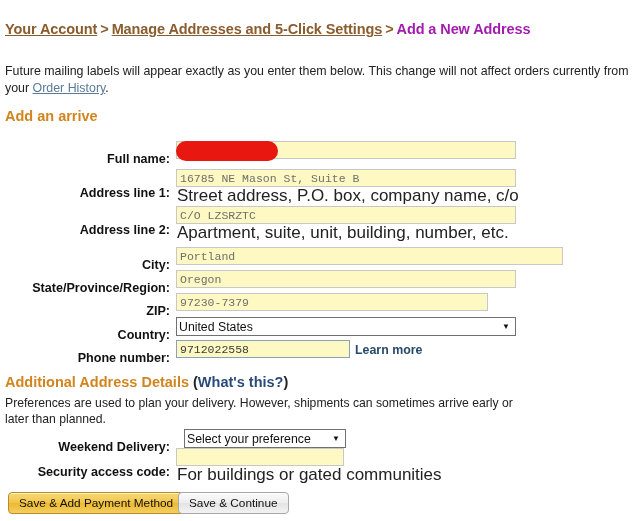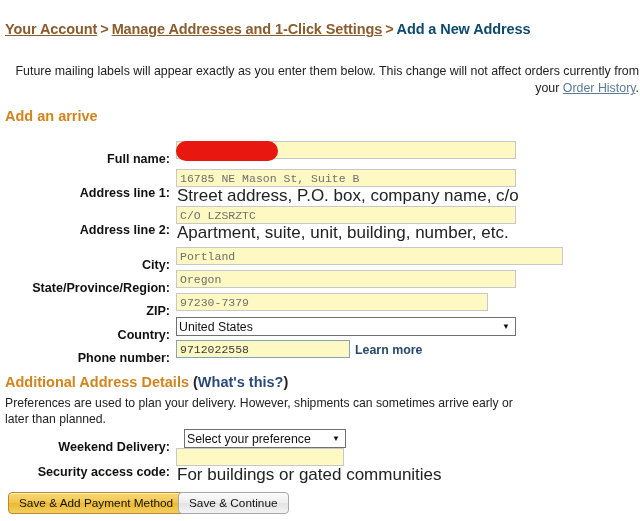--- a/index.html
+++ b/index.html
@@ -31,34 +31,33 @@
     color: #8a5c2e;
     text-decoration: underline;
     cursor: pointer;
   }
   .crumb-sep {
     color: #8a5c2e;
     margin: 0 3px;
     text-decoration: none;
   }
   .crumb-current {
-    color: #0c4a6e;
+    color: #a21caf;
     text-decoration: none;
   }
 
   
   .intro {
     position: absolute;
     top: 63px;
     left: 5px;
     width: 634px;
     font-size: 12.4px;
     line-height: 17px;
     color: #222222;
-    text-align: right;
   }
   .intro a {
     color: #5a7a9a;
     text-decoration: underline;
     cursor: pointer;
   }
 
   
   .section-head {
     position: absolute;
@@ -203,21 +202,21 @@
     top: 492px;
     border: 1px solid #a8a8a8;
     background: linear-gradient(to bottom, #fbfbfb 0%, #eeeeee 48%, #e4e4e4 52%, #f2f2f2 100%);
     box-shadow: inset 0 1px 0 #ffffff;
   }
 </style>
 </head>
 <body>
 
 <div class="breadcrumb">
-  <span class="crumb-link">Your Account</span><span class="crumb-sep">&gt;</span><span class="crumb-link">Manage Addresses and 1-Click Settings</span><span class="crumb-sep">&gt;</span><span class="crumb-current">Add a New Address</span>
+  <span class="crumb-link">Your Account</span><span class="crumb-sep">&gt;</span><span class="crumb-link">Manage Addresses and 5-Click Settings</span><span class="crumb-sep">&gt;</span><span class="crumb-current">Add a New Address</span>
 </div>
 
 <div class="intro"><span>Future mailing labels will appear exactly as you enter them below. This change will not affect orders currently from your </span><a>Order History</a><span>.</span></div>
 
 <div class="section-head" id="add-address-head">Add an arrive</div>
 
 <div class="row" style="top:152px;">
   <span class="lbl">Full name:</span>
   <input class="txt fld" type="text" style="top: -11px; width: 340px;" value="">
 </div>

